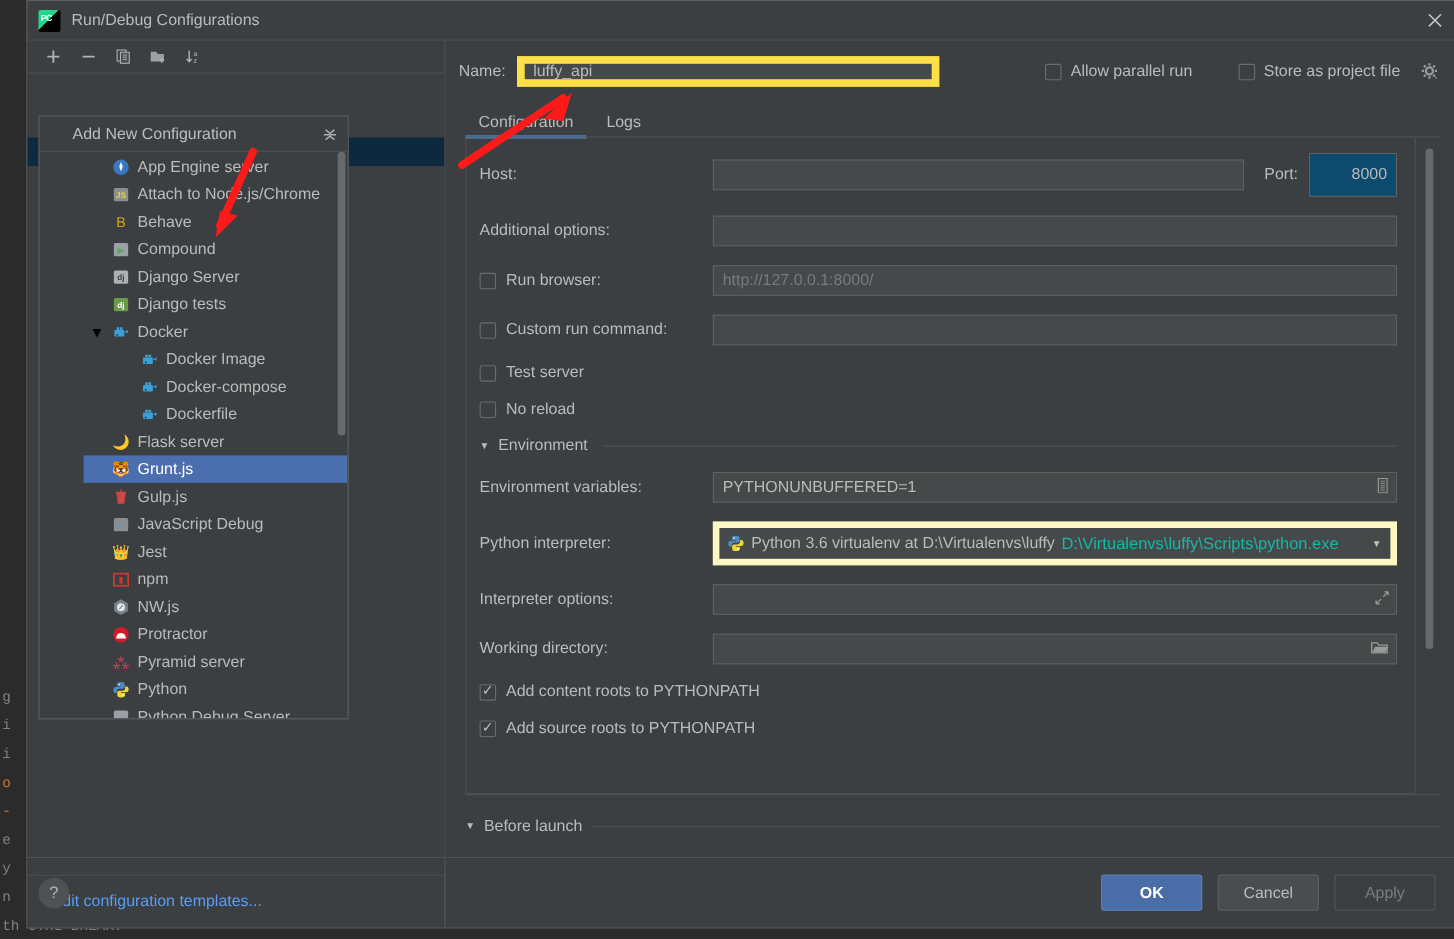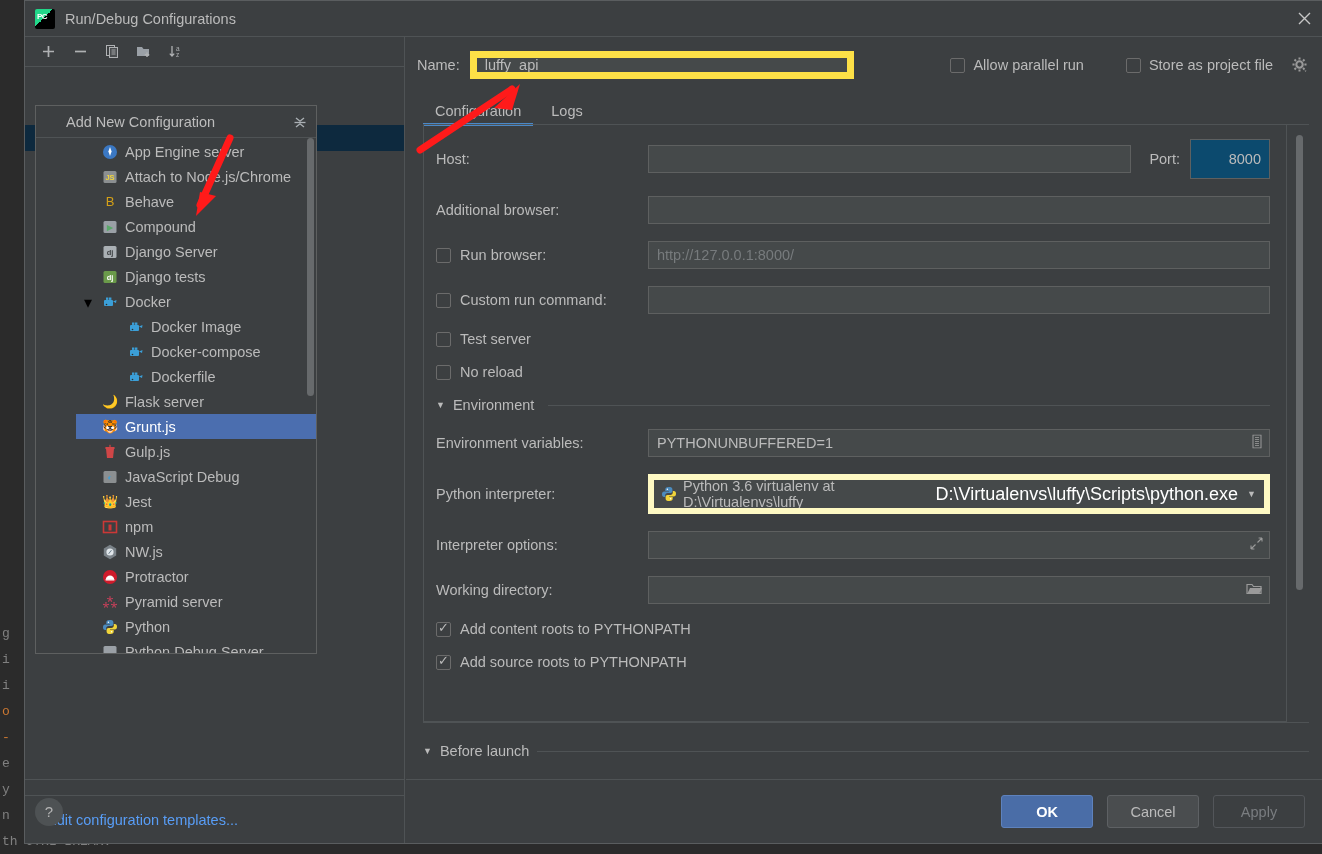--- a/index.html
+++ b/index.html
@@ -262,21 +262,21 @@
   .section-hdr .tri { font-size: 9px; color: #bbbbbb; }
   .section-hdr .rule { flex: 1; height: 1px; background: #4f5355; margin-left: 6px; }
   .interp-select {
     flex: 1; height: 40px;
     background: #45494a; border: 6px solid #fef9c3;
     display: flex; align-items: center; gap: 6px;
     padding: 0 26px 0 7px; position: relative;
     font-size: 14.5px; color: #bbbbbb; cursor: pointer;
     overflow: hidden;
   }
-  .interp-select .sub { color: #ffffff; font-size: 18px; }
+  .interp-select .sub { color: #14b8a6; font-size: 15px; }
   .interp-select .arrow {
     position: absolute; right: 8px; top: 50%; transform: translateY(-50%);
     font-size: 9px; color: #bbbbbb;
   }
   .py-icon {
     width: 16px; height: 16px; flex: 0 0 16px; position: relative;
   }
 
   
   .bottom-left {
@@ -673,21 +673,21 @@
         <div class="form-box">
 
           <div class="frow">
             <span class="flabel">Host:</span>
             <span class="finput"></span>
             <span class="port-label">Port:</span>
             <span class="port-input">8000</span>
           </div>
 
           <div class="frow">
-            <span class="flabel">Additional browser:</span>
+            <span class="flabel">Additional options:</span>
             <span class="finput"></span>
           </div>
 
           <div class="frow">
             <span class="cb-label-row">
               <span class="cb"></span>
               <span>Run browser:</span>
             </span>
             <span class="finput placeholder">http://127.0.0.1:8000/</span>
           </div>

